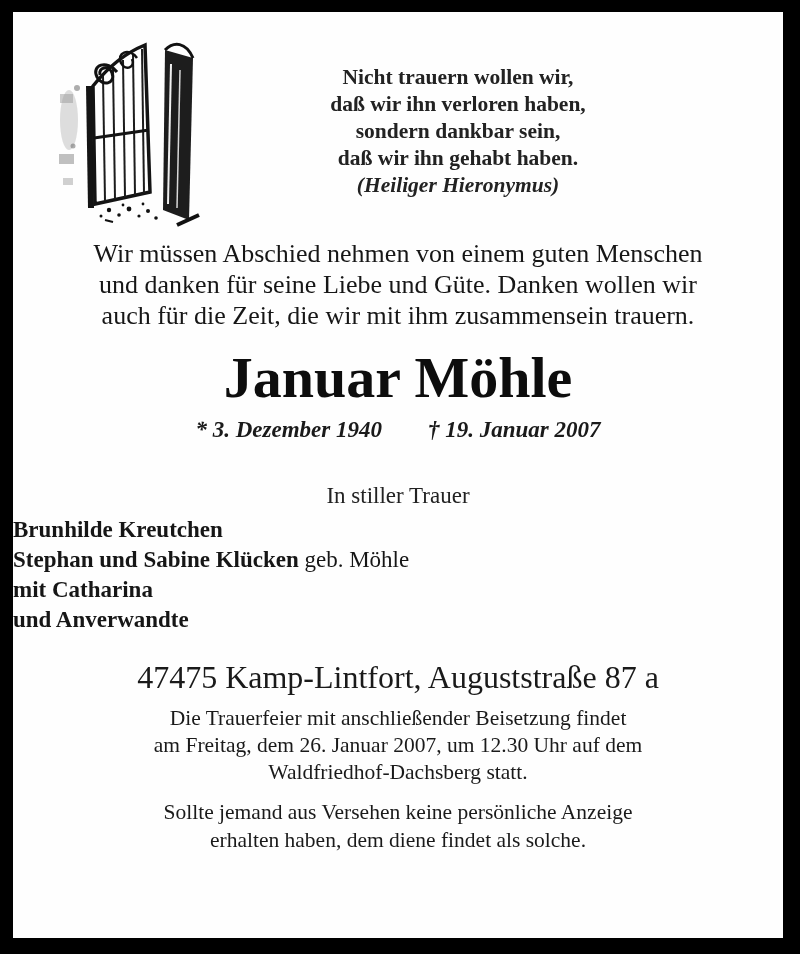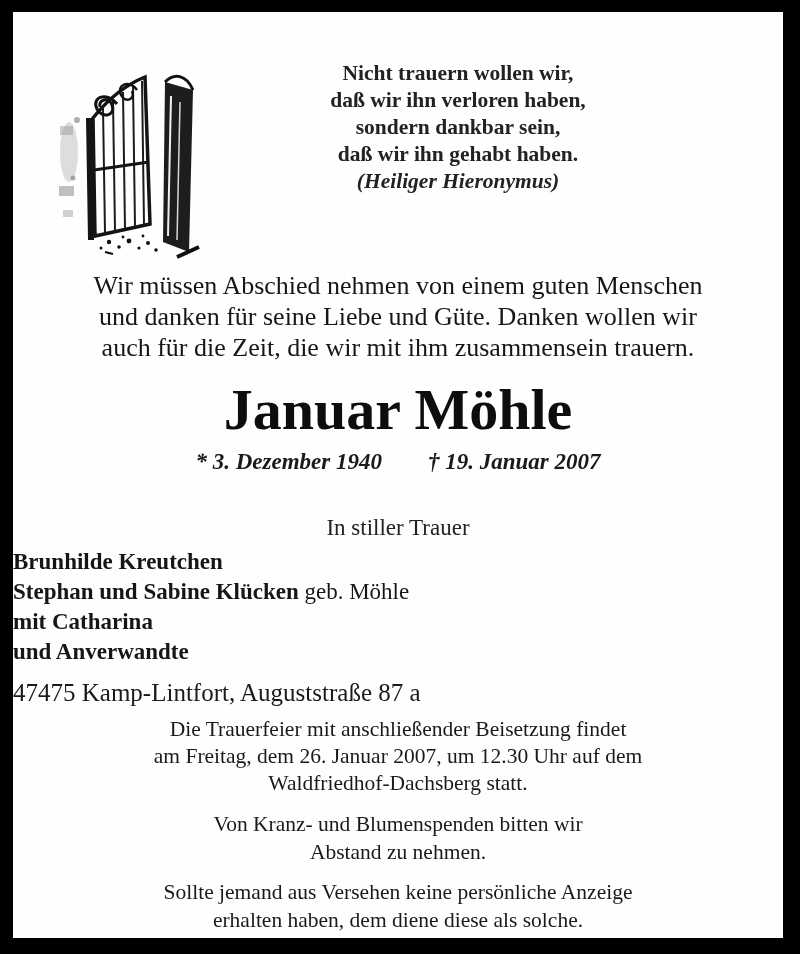--- a/index.html
+++ b/index.html
@@ -19,28 +19,27 @@
   }
   .header { position: relative; height: 214px; }
   .gate {
     position: absolute;
     left: 40px;
     top: 16px;
     width: 168px;
     height: 200px;
   }
   .poem {
-    padding-top: 16px;
+    padding-top: 52px;
     padding-left: 120px;
     text-align: center;
     font-size: 21.5px;
     line-height: 27px;
     font-weight: bold;
     color: #222;
-    margin-top: 32px;
   }
   .poem .attribution { font-style: italic; }
   .intro {
     margin-top: 12px;
     text-align: center;
     font-size: 26px;
     line-height: 31px;
     color: #161616;
   }
   .name {
@@ -69,22 +68,23 @@
   }
   .mourners {
     margin-top: 6px;
     text-align: left;
     font-size: 23px;
     line-height: 30px;
     color: #161616;
   }
   .mourners .b { font-weight: bold; }
   .address {
-    margin-top: 12px;
-    font-size: 25px;
+    margin-top: 24px;
+    text-align: center;
+    font-size: 32px;
     color: #1a1a1a;
   }
   .funeral {
     margin-top: 9px;
     text-align: center;
     font-size: 21.5px;
     line-height: 27px;
     color: #1a1a1a;
   }
   .flowers {
@@ -193,23 +193,19 @@
   </div>
 
   <div class="address">47475 Kamp-Lintfort, Auguststraße 87 a</div>
 
   <div class="funeral">
     <div>Die Trauerfeier mit anschließender Beisetzung findet</div>
     <div>am Freitag, dem 26. Januar 2007, um 12.30 Uhr auf dem</div>
     <div>Waldfriedhof-Dachsberg statt.</div>
   </div>
 
-  <div class="flowers">
-    <div>Von Kranz- und Blumenspenden bitten wir</div>
-    <div>Abstand zu nehmen.</div>
-  </div>
 
   <div class="disclaimer">
     <div>Sollte jemand aus Versehen keine persönliche Anzeige</div>
-    <div>erhalten haben, dem diene diese als solche.</div>
+    <div>erhalten haben, dem diene findet als solche.</div>
   </div>
 
 </div>
 
 </body></html>

